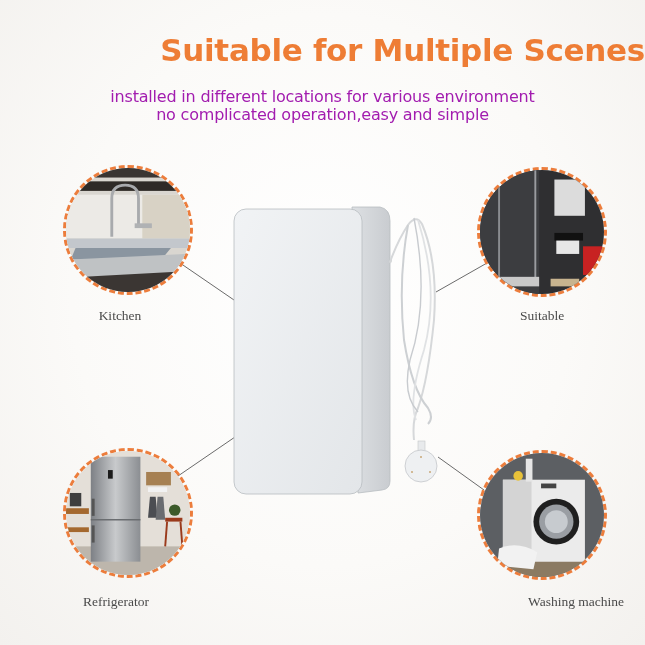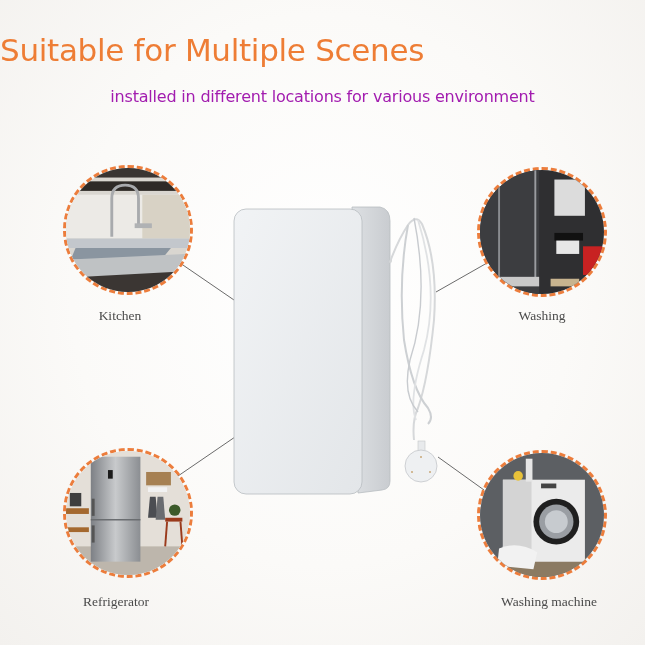--- a/index.html
+++ b/index.html
@@ -8,25 +8,25 @@
       background: #f8f7f5;
       font-family: "DejaVu Sans", sans-serif;
       position: relative;
     }
     .canvas {
       position: absolute; left: 0; top: 0; width: 645px; height: 645px;
       background: radial-gradient(ellipse at 50% 45%, #ffffff 0%, #fbfaf8 55%, #f3f1ee 100%);
     }
     .title {
       position: absolute; left: 0; top: 30px; width: 645px;
-      text-align: left;
+      text-align: right;
       font-size: 31px;
       color: #ee7d35;
       letter-spacing: -0.3px;
-      font-weight: normal;
+      font-weight: bold;
       line-height: 40px;
     }
     .subtitle {
       position: absolute; left: 0; top: 88px; width: 645px;
       text-align: center;
       font-size: 16px;
       color: #a21caf;
       line-height: 18px;
       letter-spacing: -0.2px;
     }
@@ -61,20 +61,21 @@
     }
   </style>
 </head>
 <body>
 
 <div class="canvas"></div>
 
 <h1 class="title">Suitable for Multiple Scenes</h1>
 <div class="subtitle">
   <span>installed in different locations for various environment</span>
+  <span>no complicated operation,easy and simple</span>
 </div>
 
 <svg class="connectors" viewBox="0 0 645 645">
   <line x1="180" y1="263" x2="234" y2="300" stroke="#6b6b6b" stroke-width="1"></line>
   <line x1="436" y1="292" x2="487" y2="263" stroke="#6b6b6b" stroke-width="1"></line>
   <line x1="178" y1="476" x2="235" y2="437" stroke="#6b6b6b" stroke-width="1"></line>
   <line x1="438" y1="457" x2="484" y2="490" stroke="#6b6b6b" stroke-width="1"></line>
 </svg>
 
 <div class="scene" style="left:63px; top:165px;">
@@ -101,21 +102,21 @@
     <line x1="20" y1="0" x2="20" y2="120" stroke="#8a8c90" stroke-width="2"></line>
     <line x1="58" y1="0" x2="58" y2="120" stroke="#9a9ca0" stroke-width="2"></line>
     <rect x="0" y="112" width="62" height="10" fill="#c9c9c9"></rect>
     <rect x="78" y="10" width="32" height="38" fill="#dcdcdc"></rect>
     <rect x="78" y="66" width="30" height="8" fill="#111"></rect>
     <rect x="80" y="74" width="24" height="14" fill="#e7e7e7"></rect>
     <rect x="108" y="80" width="22" height="30" fill="#c82222"></rect>
     <rect x="74" y="114" width="30" height="8" fill="#c8b48f"></rect>
   </svg>
 </div>
-<div class="scene-label" style="left:488px; top:308px; width:108px;">Washing</div>
+<div class="scene-label" style="left:488px; top:308px; width:108px;">Suitable</div>
 
 <div class="scene" style="left:63px; top:448px;">
   <svg viewBox="0 0 130 130" preserveAspectRatio="none">
     <rect x="0" y="0" width="130" height="130" fill="#e4dfd8"></rect>
     <rect x="0" y="100" width="130" height="30" fill="#bdb6ac"></rect>
     <rect x="0" y="60" width="24" height="6" fill="#a4682e"></rect>
     <rect x="0" y="80" width="24" height="5" fill="#a4682e"></rect>
     <rect x="4" y="44" width="12" height="14" fill="#3e3e3e"></rect>
     <defs>
       <linearGradient id="steel" x1="0" x2="1" y1="0" y2="0">
@@ -149,21 +150,21 @@
     <rect x="24" y="28" width="30" height="86" fill="#d4d4d4"></rect>
     <rect x="64" y="32" width="16" height="5" fill="#444"></rect>
     <circle cx="80" cy="72" r="24" fill="#1f1f1f"></circle>
     <circle cx="80" cy="72" r="18" fill="#9a9ea3"></circle>
     <circle cx="80" cy="72" r="12" fill="#c7cbcf"></circle>
     <rect x="48" y="6" width="7" height="24" fill="#e6e6e6"></rect>
     <circle cx="40" cy="24" r="5" fill="#e8c23a"></circle>
     <path d="M20 100 Q40 92 60 104 L56 122 L18 118 Z" fill="#f2f2f2"></path>
   </svg>
 </div>
-<div class="scene-label" style="left:474px; top:594px; width:150px;">Washing machine</div>
+<div class="scene-label" style="left:474px; top:594px; width:150px;text-align:right;">Washing machine</div>
 
 <div class="device">
   <svg viewBox="0 0 160 293" width="160" height="293">
     <defs>
       <linearGradient id="front" x1="0" x2="1" y1="0" y2="1">
         <stop offset="0" stop-color="#f1f3f5"></stop>
         <stop offset="1" stop-color="#e3e6e9"></stop>
       </linearGradient>
       <linearGradient id="side" x1="0" x2="1">
         <stop offset="0" stop-color="#dde0e3"></stop>

